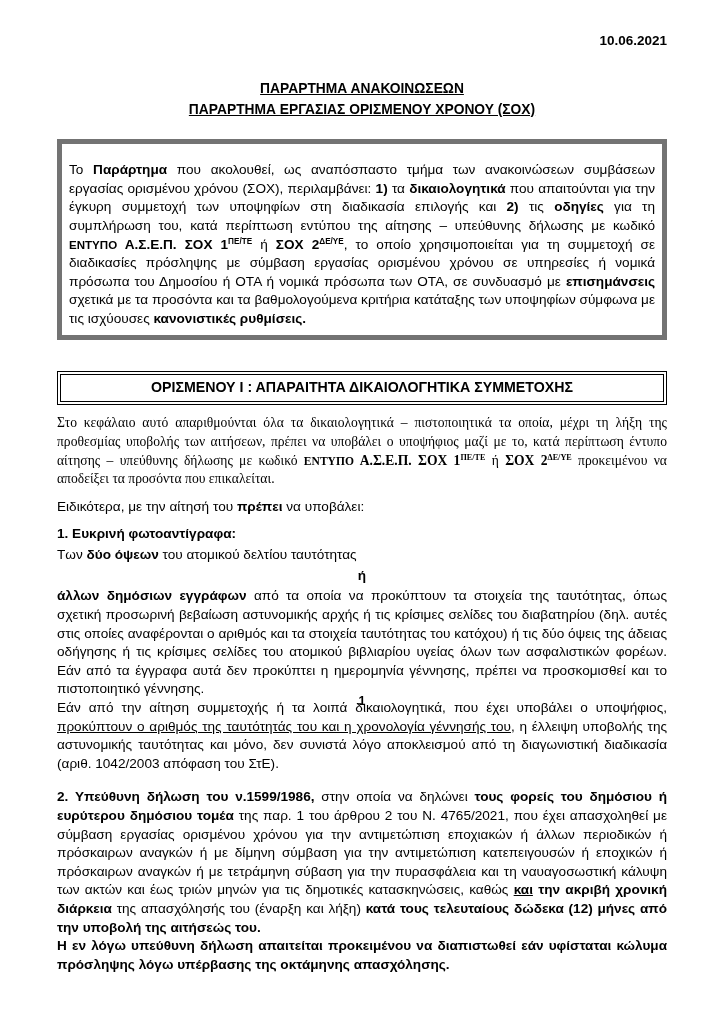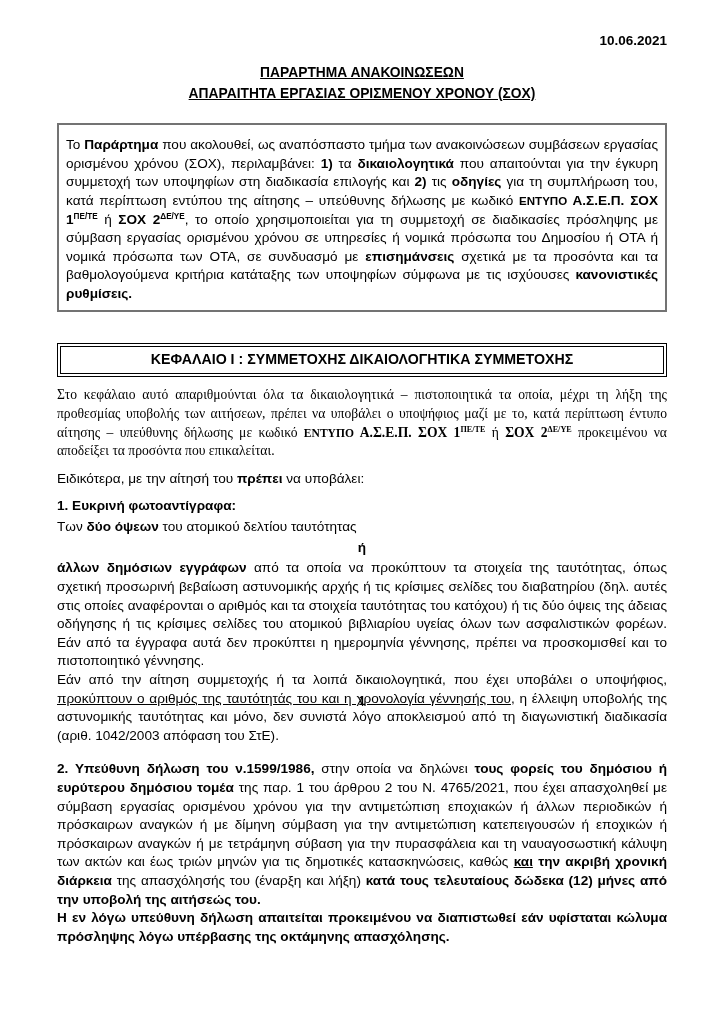--- a/index.html
+++ b/index.html
@@ -16,31 +16,31 @@
     padding:34px 57px 0 57px;
     background:#fff;
   }
   .date {
     text-align:right;
     font-weight:bold;
     font-size:13.5px;
     line-height:1.1;
   }
   .title-block {
-    margin-top:14px;
+    margin-top:30px;
     text-align:center;
     font-weight:bold;
     font-size:13.8px;
     line-height:1.5;
   }
   .title-line { text-decoration:underline; }
   .intro-box {
     margin-top:19px;
-    border:2px solid #737373;
-    padding:11px 7px 6px 7px;
+    border:5px solid #737373;
+    padding:17px 7px 6px 7px;
   }
   .p {
     font-size:13.6px;
     line-height:1.37;
     text-align:justify;
   }
   .chapter-outer {
     margin-top:31px;
     border:1px solid #000;
     padding:2px;
@@ -77,29 +77,29 @@
 </style>
 </head>
 <body>
 
 <div class="page">
 
   <div class="date">10.06.2021</div>
 
   <div class="title-block">
     <div class="title-line">ΠΑΡΑΡΤΗΜΑ ΑΝΑΚΟΙΝΩΣΕΩΝ</div>
-    <div class="title-line">ΑΠΑΡΑΙΤΗΤΑ ΕΡΓΑΣΙΑΣ ΟΡΙΣΜΕΝΟΥ ΧΡΟΝΟΥ (ΣΟΧ)</div>
+    <div class="title-line">ΠΑΡΑΡΤΗΜΑ ΕΡΓΑΣΙΑΣ ΟΡΙΣΜΕΝΟΥ ΧΡΟΝΟΥ (ΣΟΧ)</div>
   </div>
 
   <div class="intro-box">
     <p class="p"><span>Το </span><span class="b">Παράρτημα</span><span> που ακολουθεί, ως αναπόσπαστο τμήμα των ανακοινώσεων συμβάσεων εργασίας ορισμένου χρόνου (ΣΟΧ), περιλαμβάνει: </span><span class="b">1)</span><span> τα </span><span class="b">δικαιολογητικά</span><span> που απαιτούνται για την έγκυρη συμμετοχή των υποψηφίων στη διαδικασία επιλογής και </span><span class="b">2)</span><span> τις </span><span class="b">οδηγίες</span><span> για τη συμπλήρωση του, κατά περίπτωση εντύπου της αίτησης – υπεύθυνης δήλωσης με κωδικό </span><span class="b sm">ΕΝΤΥΠΟ </span><span class="b">Α.Σ.Ε.Π. ΣΟΧ 1</span><span class="sup">ΠΕ/ΤΕ</span><span> ή </span><span class="b">ΣΟΧ 2</span><span class="sup">ΔΕ/ΥΕ</span><span>, το οποίο χρησιμοποιείται για τη συμμετοχή σε διαδικασίες πρόσληψης με σύμβαση εργασίας ορισμένου χρόνου σε υπηρεσίες ή νομικά πρόσωπα του Δημοσίου ή ΟΤΑ ή νομικά πρόσωπα των ΟΤΑ, σε συνδυασμό με </span><span class="b">επισημάνσεις</span><span> σχετικά με τα προσόντα και τα βαθμολογούμενα κριτήρια κατάταξης των υποψηφίων σύμφωνα με τις ισχύουσες </span><span class="b">κανονιστικές ρυθμίσεις.</span></p>
   </div>
 
   <div class="chapter-outer">
-    <div class="chapter-inner">ΚΕΦΑΛΑΙΟ Ι : ΣΥΜΜΕΤΟΧΗΣ ΔΙΚΑΙΟΛΟΓΗΤΙΚΑ ΣΥΜΜΕΤΟΧΗΣ</div>
+    <div class="chapter-inner">ΟΡΙΣΜΕΝΟΥ Ι : ΑΠΑΡΑΙΤΗΤΑ ΔΙΚΑΙΟΛΟΓΗΤΙΚΑ ΣΥΜΜΕΤΟΧΗΣ</div>
   </div>
 
   <p class="p after-chapter mb9"><span>Στο κεφάλαιο αυτό απαριθμούνται όλα τα δικαιολογητικά – πιστοποιητικά τα οποία, μέχρι τη λήξη της προθεσμίας υποβολής των αιτήσεων, πρέπει να υποβάλει ο υποψήφιος μαζί με το, κατά περίπτωση έντυπο αίτησης – υπεύθυνης δήλωσης με κωδικό </span><span class="b sm">ΕΝΤΥΠΟ </span><span class="b">Α.Σ.Ε.Π. ΣΟΧ 1</span><span class="sup">ΠΕ/ΤΕ</span><span> ή </span><span class="b">ΣΟΧ 2</span><span class="sup">ΔΕ/ΥΕ</span><span> προκειμένου να αποδείξει τα προσόντα που επικαλείται.</span></p>
 
   <p class="p mb8"><span>Ειδικότερα, με την αίτησή του </span><span class="b">πρέπει</span><span> να υποβάλει:</span></p>
 
   <p class="p mb3"><span class="b">1.  Ευκρινή φωτοαντίγραφα:</span></p>
 
   <p class="p mb2"><span>Των </span><span class="b">δύο όψεων</span><span> του ατομικού δελτίου ταυτότητας</span></p>
 

